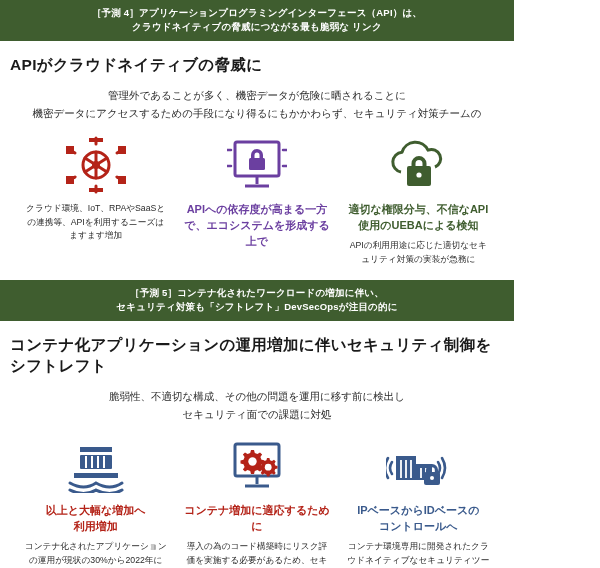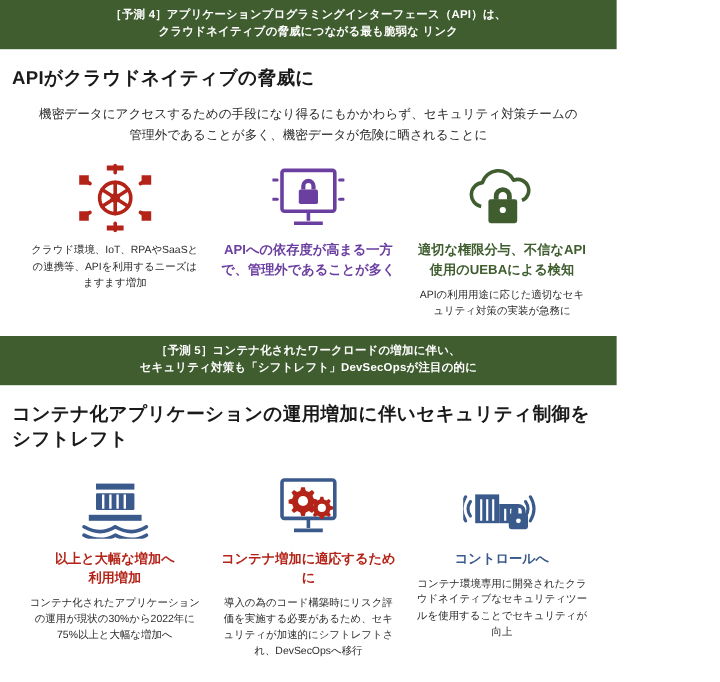--- a/index.html
+++ b/index.html
@@ -84,22 +84,22 @@
 <div class="page">
 
   <div class="banner">
     <div class="line">［予測 4］アプリケーションプログラミングインターフェース（API）は、</div>
     <div class="line">クラウドネイティブの脅威につながる最も脆弱な リンク</div>
   </div>
 
   <div class="section">
     <div class="sec-title">APIがクラウドネイティブの脅威に</div>
     <div class="sec-sub">
+      <div>管理外であることが多く、機密データが危険に晒されることに</div>
       <div>機密データにアクセスするための手段になり得るにもかかわらず、セキュリティ対策チームの</div>
-      <div>管理外であることが多く、機密データが危険に晒されることに</div>
     </div>
 
     <div class="cards">
 
       <div class="card">
         <div class="icon-wrap">
           <svg width="62" height="58" viewBox="0 0 62 58">
             <g stroke="#b42318" stroke-width="3" fill="none" stroke-linecap="round">
               <circle cx="31" cy="29" r="13"></circle>
               <line x1="31" y1="16" x2="31" y2="42"></line>
@@ -141,21 +141,21 @@
             <g stroke="#6b3fa0" stroke-width="2.5" stroke-linecap="round">
               <line x1="4" y1="14" x2="0.5" y2="14"></line>
               <line x1="56" y1="14" x2="59.5" y2="14"></line>
               <line x1="4" y1="30" x2="0.5" y2="30"></line>
               <line x1="56" y1="30" x2="59.5" y2="30"></line>
             </g>
           </svg>
         </div>
         <div class="card-title t-purple">
           <div>APIへの依存度が高まる一方</div>
-          <div>で、管理外であることが多く</div>
+          <div>で、エコシステムを形成する上で</div>
         </div>
       </div>
 
       <div class="card">
         <div class="icon-wrap">
           <svg width="66" height="58" viewBox="0 0 66 58">
             <g stroke="#3f5d2f" stroke-width="3" fill="none" stroke-linejoin="round">
               <path d="M16 36 a10 10 0 0 1 1 -19.8 a14 14 0 0 1 26 -2 a9 9 0 0 1 7 16.8"></path>
             </g>
             <g fill="#3f5d2f">
@@ -177,20 +177,24 @@
 
   <div class="divider-gap"></div>
 
   <div class="banner second">
     <div class="line">［予測 5］コンテナ化されたワークロードの増加に伴い、</div>
     <div class="line">セキュリティ対策も「シフトレフト」DevSecOpsが注目の的に</div>
   </div>
 
   <div class="section">
     <div class="sec-title">コンテナ化アプリケーションの運用増加に伴いセキュリティ制御をシフトレフト</div>
+    <div class="sec-sub">
+      <div>脆弱性、不適切な構成、その他の問題を運用に移す前に検出し</div>
+      <div>セキュリティ面での課題に対処</div>
+    </div>
 
     <div class="cards">
 
       <div class="card">
         <div class="icon-wrap">
           <svg width="60" height="54" viewBox="0 0 60 54">
             <g fill="#3a5a8c">
               <rect x="14" y="8" width="32" height="5"></rect>
               <rect x="14" y="16" width="32" height="14" rx="1"></rect>
               <rect x="8" y="34" width="44" height="5"></rect>
@@ -258,20 +262,21 @@
               <path d="M56 20 q6 10 0 20"></path>
             </g>
             <g fill="#3a5a8c">
               <rect x="38" y="34" width="16" height="13" rx="2"></rect>
               <path d="M46 26 a6 6 0 0 1 6 6 v2.5 h-3.2 v-2.5 a2.8 2.8 0 0 0 -5.6 0 v2.5 H40 v-2.5 a6 6 0 0 1 6 -6 z"></path>
             </g>
             <circle cx="46" cy="40" r="2" fill="#ffffff"></circle>
           </svg>
         </div>
         <div class="card-title t-blue">
+          <div>IPベースからIDベースの</div>
           <div>コントロールへ</div>
         </div>
         <div class="card-body">コンテナ環境専用に開発されたクラウドネイティブなセキュリティツールを使用することでセキュリティが向上</div>
       </div>
 
     </div>
   </div>
 
 </div>
 

